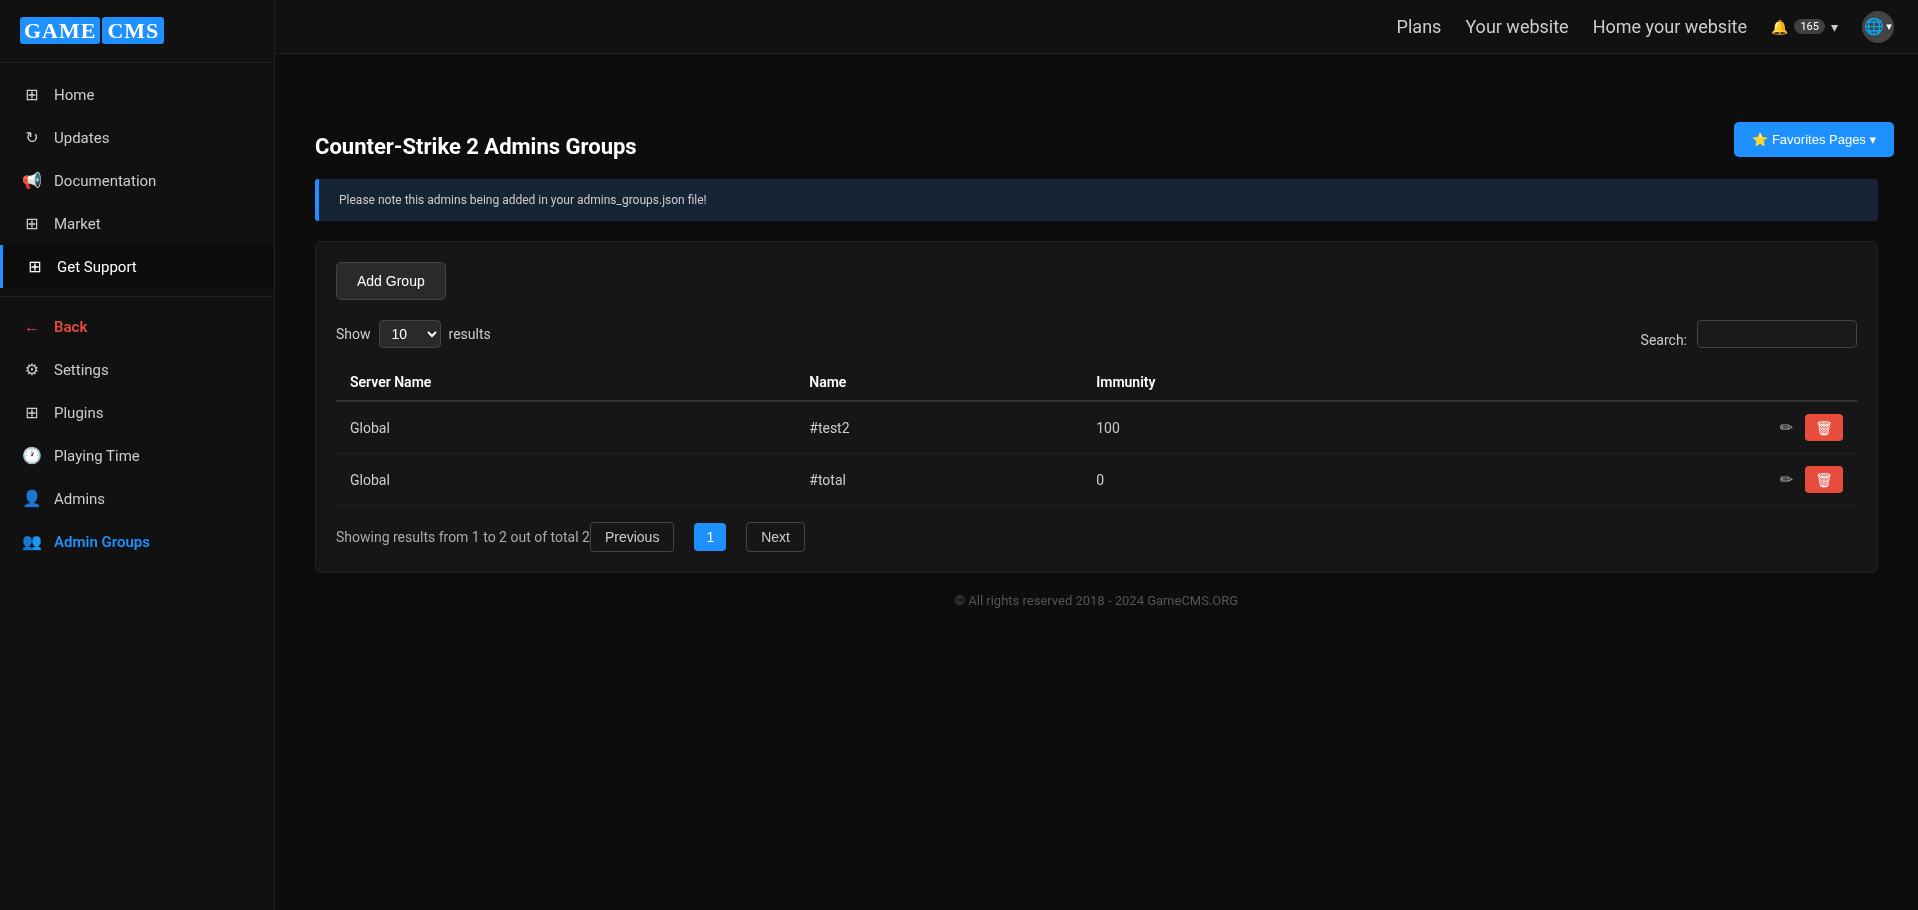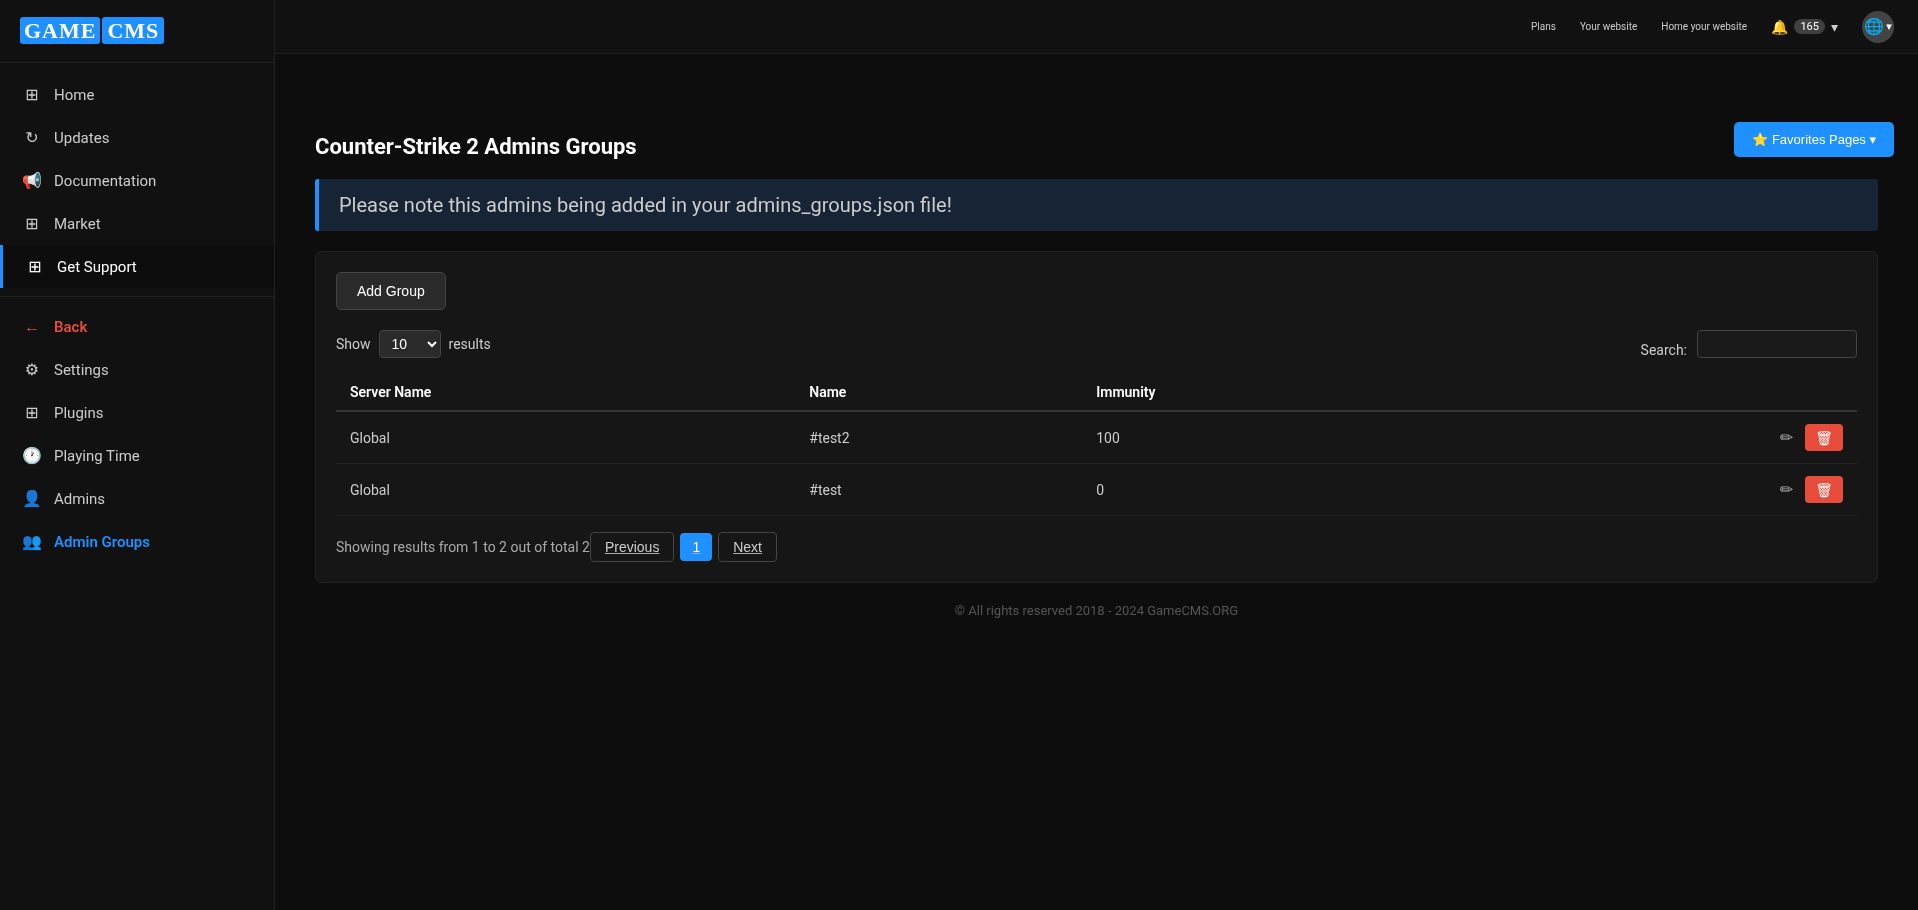--- a/index.html
+++ b/index.html
@@ -78,21 +78,21 @@
       border-bottom: 1px solid #222;
       display: flex;
       align-items: center;
       justify-content: flex-end;
       padding: 0 24px;
       height: 54px;
       gap: 24px;
     }
     .topnav-link {
       color: #ccc;
-      font-size: 10px;
+      font-size: 18px;
       cursor: pointer;
       text-decoration: none;
     }
     .topnav-bell {
       display: flex;
       align-items: center;
       gap: 6px;
       cursor: pointer;
       color: #ccc;
       font-size: 14px;
@@ -147,21 +147,21 @@
       color: #fff;
       margin-bottom: 20px;
       margin-top: 50px;
     }
 
     
     .info-banner {
       background: #162436;
       border-left: 4px solid #1e90ff;
       padding: 14px 20px;
-      font-size: 20px;
+      font-size: 12px;
       color: #ccc;
       margin-bottom: 20px;
       border-radius: 3px;
     }
 
     
     .card {
       background: #161616;
       border: 1px solid #222;
       border-radius: 6px;
@@ -270,22 +270,21 @@
     .pagination-area {
       display: flex;
       align-items: center;
       margin-top: 16px;
       font-size: 14px;
       color: #aaa;
     }
     .pagination-controls {
       display: flex;
       align-items: center;
-      gap: 6px;
-      text-decoration: underline;
+      gap: 20px;
     }
     .page-btn {
       background: transparent;
       border: 1px solid #444;
       color: #ccc;
       padding: 6px 14px;
       border-radius: 4px;
       cursor: pointer;
       font-size: 14px;
     }
@@ -432,21 +431,21 @@
       <td>100</td>
       <td>
         <div class="action-btns">
           <button class="btn-edit" title="Edit">✏</button>
           <button class="btn-delete" title="Delete">🗑</button>
         </div>
       </td>
     </tr>
             <tr>
       <td>Global</td>
-      <td>#test</td>
+      <td>#total</td>
       <td>0</td>
       <td>
         <div class="action-btns">
           <button class="btn-edit" title="Edit">✏</button>
           <button class="btn-delete" title="Delete">🗑</button>
         </div>
       </td>
     </tr>
           </tbody>
       </table>

